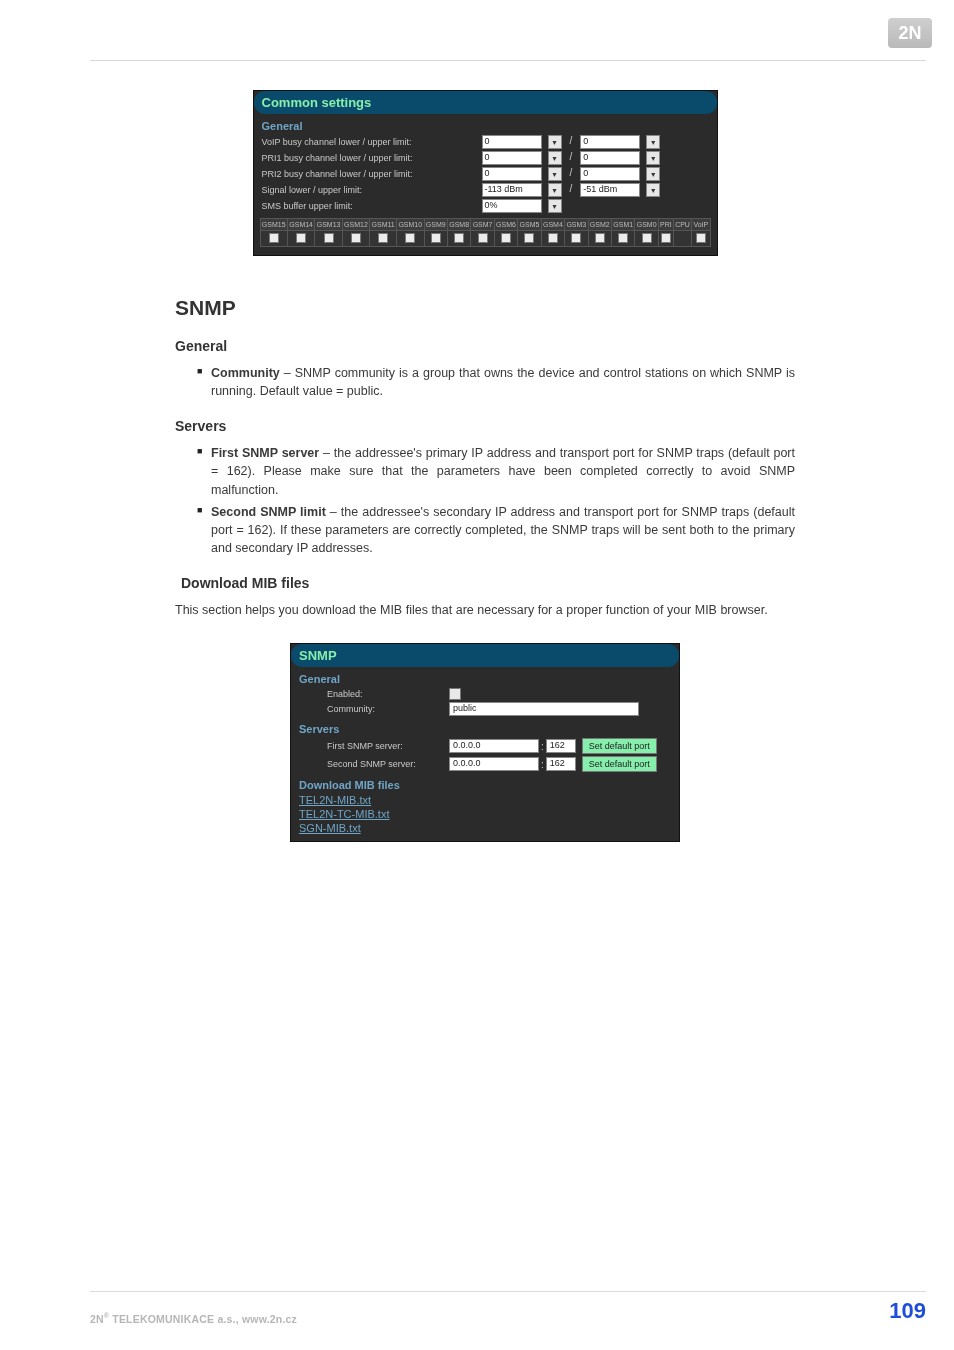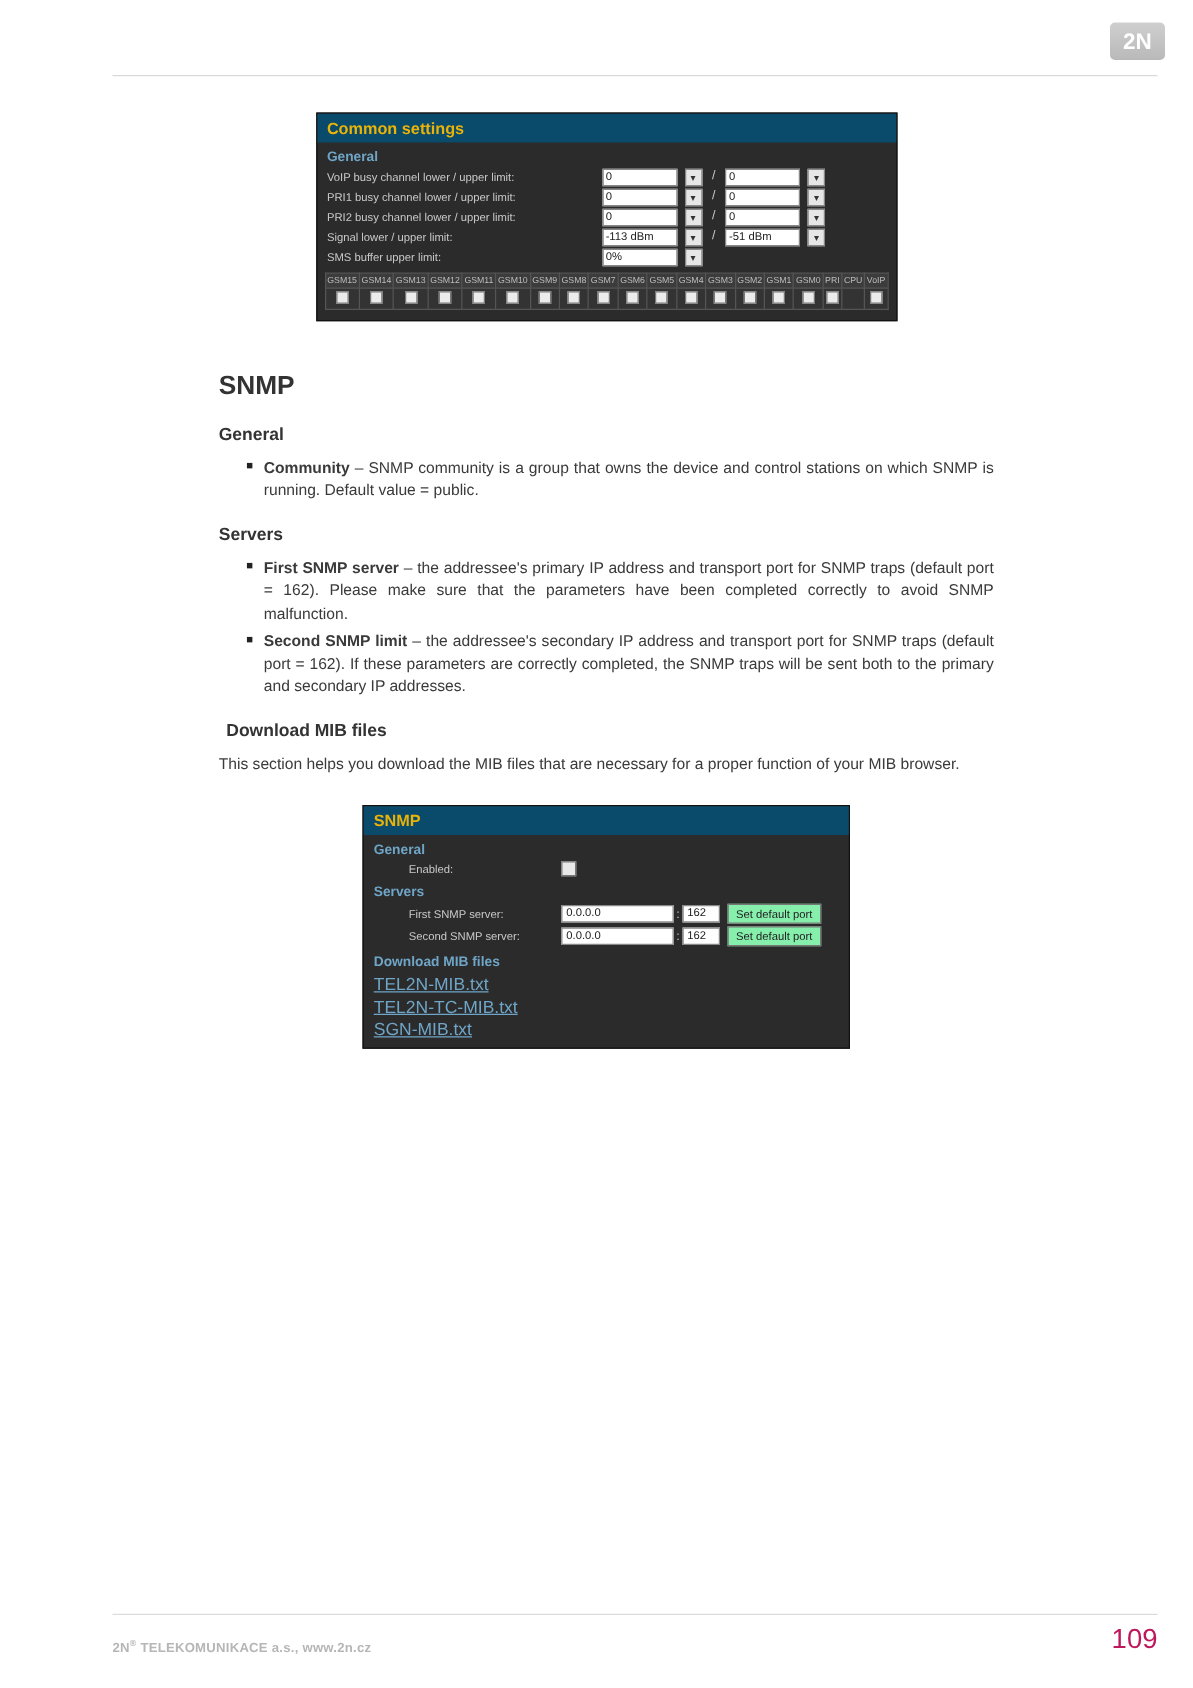--- a/index.html
+++ b/index.html
@@ -36,24 +36,25 @@
   }
   .panel {
     background:#2b2b2b;
     color:#dcdcdc;
     font-family: Arial, sans-serif;
     font-size:10px;
     border:1px solid #111;
   }
   .panel .title-bar {
     background:#0a4a6a;
-    color:#eab308;
+    color:#86efac;
     font-weight:bold;
     font-size:13px;
     padding:4px 8px;
+    border-radius:11px;
   }
   .panel .section-label {
     color:#6fa5c7;
     font-weight:bold;
     font-size:11px;
     padding:6px 8px 2px;
   }
   .panel .row { display:flex; padding:1px 8px; align-items:center; }
   .panel .row .lbl { flex: 0 0 220px; color:#c9c9c9; font-size:9px;}
   .panel .row .fields { display:flex; gap:6px; }
@@ -86,30 +87,30 @@
 
   .snmp-panel-wrap { width:390px; margin:10px auto 0;}
   .snmp-panel .row .lbl { flex:0 0 150px;padding-left:28px; }
   .snmp-panel .txt {
     background:#fff;color:#222;border:1px solid #888;height:14px;font-size:9px;padding:0 3px;
   }
   .snmp-panel .btn {
     background:#86efac;border:1px solid #777;color:#222;font-size:9px;height:16px;
     padding:0 6px;display:inline-flex;align-items:center;
   }
-  .snmp-panel a { color:#6fa5c7; text-decoration:underline; font-size:14px; display:block; padding:1px 8px;}
+  .snmp-panel a { color:#6fa5c7; text-decoration:underline; font-size:11px; display:block; padding:1px 8px;}
   .snmp-panel .cb-inline { width:12px;height:12px;background:#e9e9e9;border:1px solid #777;display:inline-block;vertical-align:middle;}
   .footer {
     position:absolute; bottom:26px; left:90px; right:28px;
     display:flex; justify-content:space-between; align-items:flex-end;
     font-family: Verdana, sans-serif;
   }
   .footer .left { font-size:10.5px; color:#b6b6b6; font-weight:bold; letter-spacing:0.2px;}
   .footer .left sup{font-size:7px;}
-  .footer .right { font-size:22px; color:#be185d; font-weight:normal;}
+  .footer .right { font-size:22px; color:#1d4ed8; font-weight:bold;}
   .footer-rule { position:absolute; bottom:58px; left:90px; right:28px; border-top:1px solid #dcdcdc;}
   h3.offset{ margin-left:6px;}
 </style>
 </head>
 <body>
 
 <div class="logo">2N</div>
 <div class="top-rule"></div>
 
 <div class="content">
@@ -238,20 +239,24 @@
 
   <div class="snmp-panel-wrap">
     <div class="panel snmp-panel">
       <div class="title-bar">SNMP</div>
 
       <div class="section-label">General</div>
       <div class="row">
         <span class="lbl">Enabled:</span>
         <span class="cb-inline"></span>
       </div>
+      <div class="row">
+        <span class="lbl">Community:</span>
+        <span class="txt" style="width:190px">public</span>
+      </div>
 
       <div class="section-label">Servers</div>
       <div class="row">
         <span class="lbl">First SNMP server:</span>
         <span class="txt" style="width:90px">0.0.0.0</span>
         <span style="color:#c9c9c9;padding:0 2px">:</span>
         <span class="txt" style="width:30px">162</span>
         <span style="width:6px"></span>
         <span class="btn">Set default port</span>
       </div>

